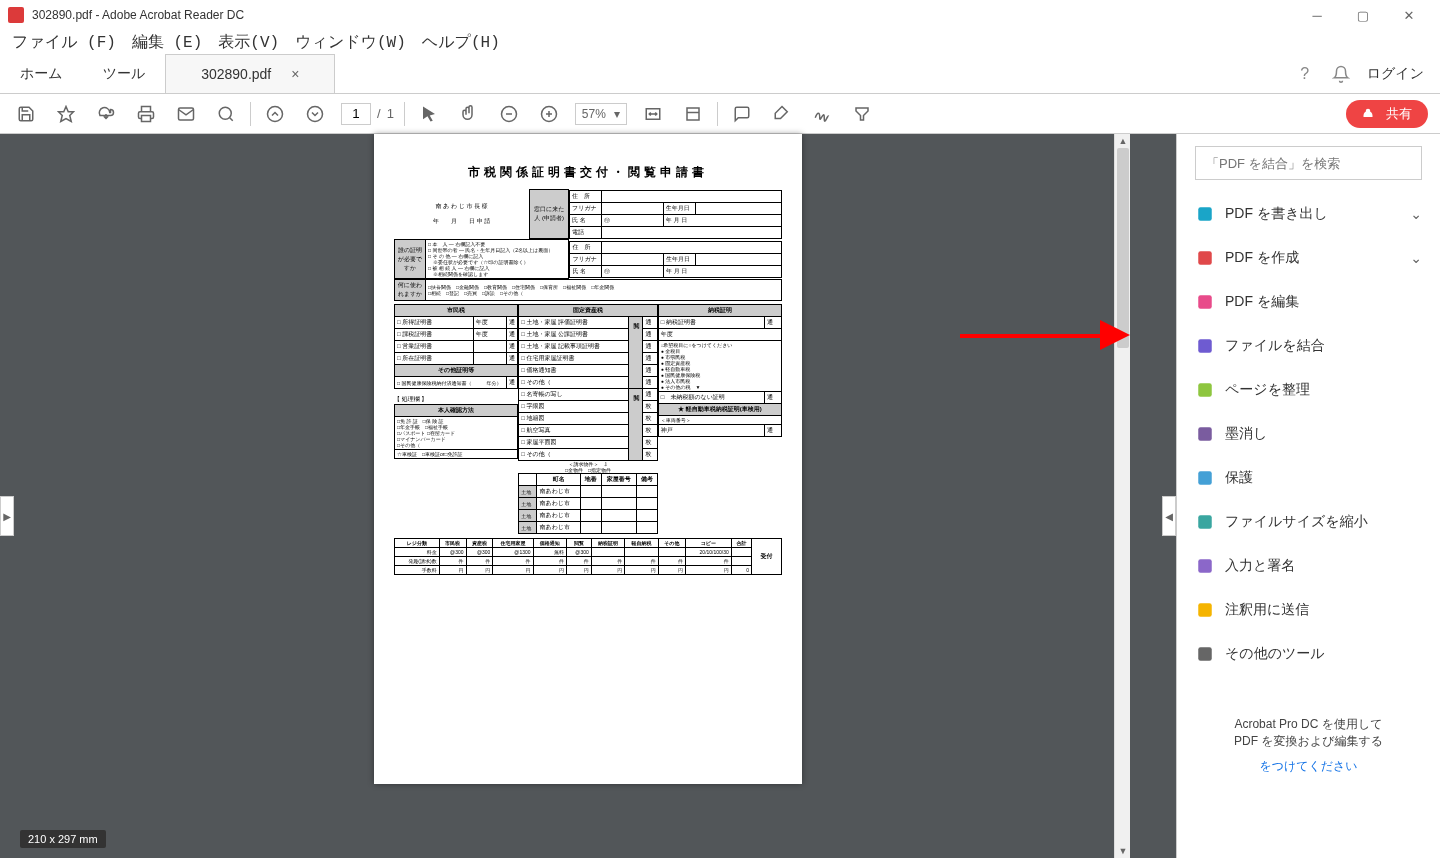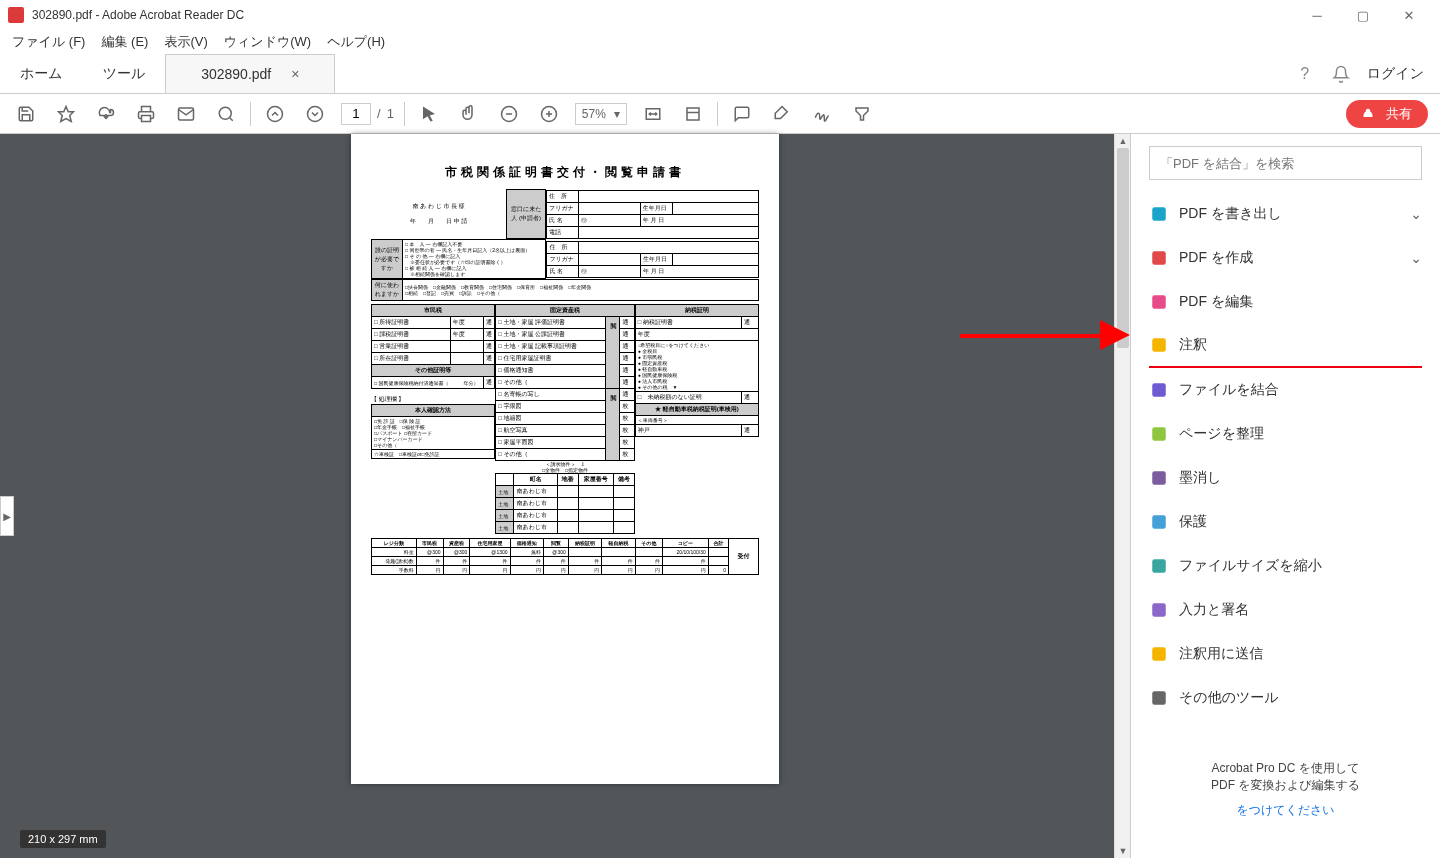--- a/index.html
+++ b/index.html
@@ -7,21 +7,21 @@
 
 
 .titlebar { height:30px; display:flex; align-items:center; padding:0 8px; background:#fff; }
 .titlebar .app-icon { width:16px; height:16px; background:#dc3a3a; margin-right:8px; border-radius:2px; }
 .titlebar .title { font-size:12px; color:#333; flex:1; }
 .win-ctrl { display:flex; }
 .win-btn { width:46px; height:30px; display:flex; align-items:center; justify-content:center; color:#666; cursor:pointer; }
 
 
 .menubar { height:24px; display:flex; align-items:center; padding:0 4px; }
-.menu-item { padding:2px 8px; font-size:13px; cursor:pointer; }
+.menu-item { padding:2px 8px; font-size:16px; cursor:pointer;font-family:Liberation Mono, monospace; }
 
 
 .tabrow { height:40px; display:flex; align-items:center; border-bottom:1px solid #ccc; position:relative; }
 .tab { padding:0 20px; height:100%; display:flex; align-items:center; font-size:14px; cursor:pointer; position:relative; }
 .tab.doc { border-left:1px solid #ccc; border-right:1px solid #ccc; min-width:170px; justify-content:center; border-top:1px solid #ccc; background:#f7f7f7; }
 .tab.doc .close { margin-left:20px; font-size:14px; color:#666; }
 .tabrow-right { margin-left:auto; display:flex; align-items:center; gap:16px; padding-right:16px; }
 .help-icon,.bell-icon { width:20px; height:20px; display:flex; align-items:center; justify-content:center; color:#888; cursor:pointer; font-size:16px; }
 .signin { font-size:14px; color:#333; cursor:pointer; }
 
@@ -43,21 +43,21 @@
 .expand-right { position:absolute; right:0; top:50%; width:14px; height:40px; background:#fff; border:1px solid #ccc; display:flex; align-items:center; justify-content:center; cursor:pointer; font-size:10px; color:#666; }
 .page { background:#fff; width:428px; height:650px; margin-top:0; box-shadow:0 0 6px rgba(0,0,0,.4); font-size:7px; padding:30px 20px 10px; color:#000; }
 .page h1 { text-align:center; font-size:12px; font-weight:bold; letter-spacing:4px; margin-bottom:8px; }
 .page table { border-collapse:collapse; width:100%; }
 .page td,.page th { border:1px solid #000; padding:1px 2px; font-size:6px; }
 .gray { background:#ccc; }
 .page .small { font-size:5px; }
 .dim-badge { position:absolute; left:20px; bottom:10px; background:#333; color:#fff; font-size:11px; padding:3px 8px; border-radius:2px; }
 
 
-.right-panel { width:310px; border-left:1px solid #ccc; background:#fff; padding:12px 18px; overflow:auto; }
+.right-panel { width:264px; border-left:1px solid #ccc; background:#fff; padding:12px 18px; overflow:auto; }
 .search-box { width:100%; height:34px; border:1px solid #ccc; padding:0 10px; font-size:13px; margin-bottom:12px; color:#888; }
 .tool-item { display:flex; align-items:center; height:44px; cursor:pointer; gap:10px; }
 .tool-icon { width:20px; height:20px; display:flex; align-items:center; justify-content:center; border-radius:3px; }
 .tool-label { font-size:14px; color:#333; flex:1; }
 .chev { color:#666; font-size:14px; margin-left:auto; }
 .tool-item.highlight { border-bottom:2px solid #e01; }
 .panel-footer { margin-top:20px; padding-top:20px; text-align:center; font-size:12px; color:#444; }
 .panel-footer a { color:#1473e6; text-decoration:none; display:block; margin-top:8px; }
 
 
@@ -626,28 +626,20 @@
           <div class="chev">⌄</div>
         </div>
         <div class="tool-item">
           <div class="tool-icon">
             <svg viewBox="0 0 24 24" fill="#e84b8a">
               <rect x="3" y="3" width="18" height="18" rx="3"></rect>
             </svg>
           </div>
           <div class="tool-label">PDF を編集</div>
         </div>
-        <div class="tool-item highlight">
-          <div class="tool-icon">
-            <svg viewBox="0 0 24 24" fill="#f5b400">
-              <rect x="3" y="3" width="18" height="18" rx="3"></rect>
-            </svg>
-          </div>
-          <div class="tool-label">注釈</div>
-        </div>
         <div class="tool-item">
           <div class="tool-icon">
             <svg viewBox="0 0 24 24" fill="#6e5bd1">
               <rect x="3" y="3" width="18" height="18" rx="3"></rect>
             </svg>
           </div>
           <div class="tool-label">ファイルを結合</div>
         </div>
         <div class="tool-item">
           <div class="tool-icon">

